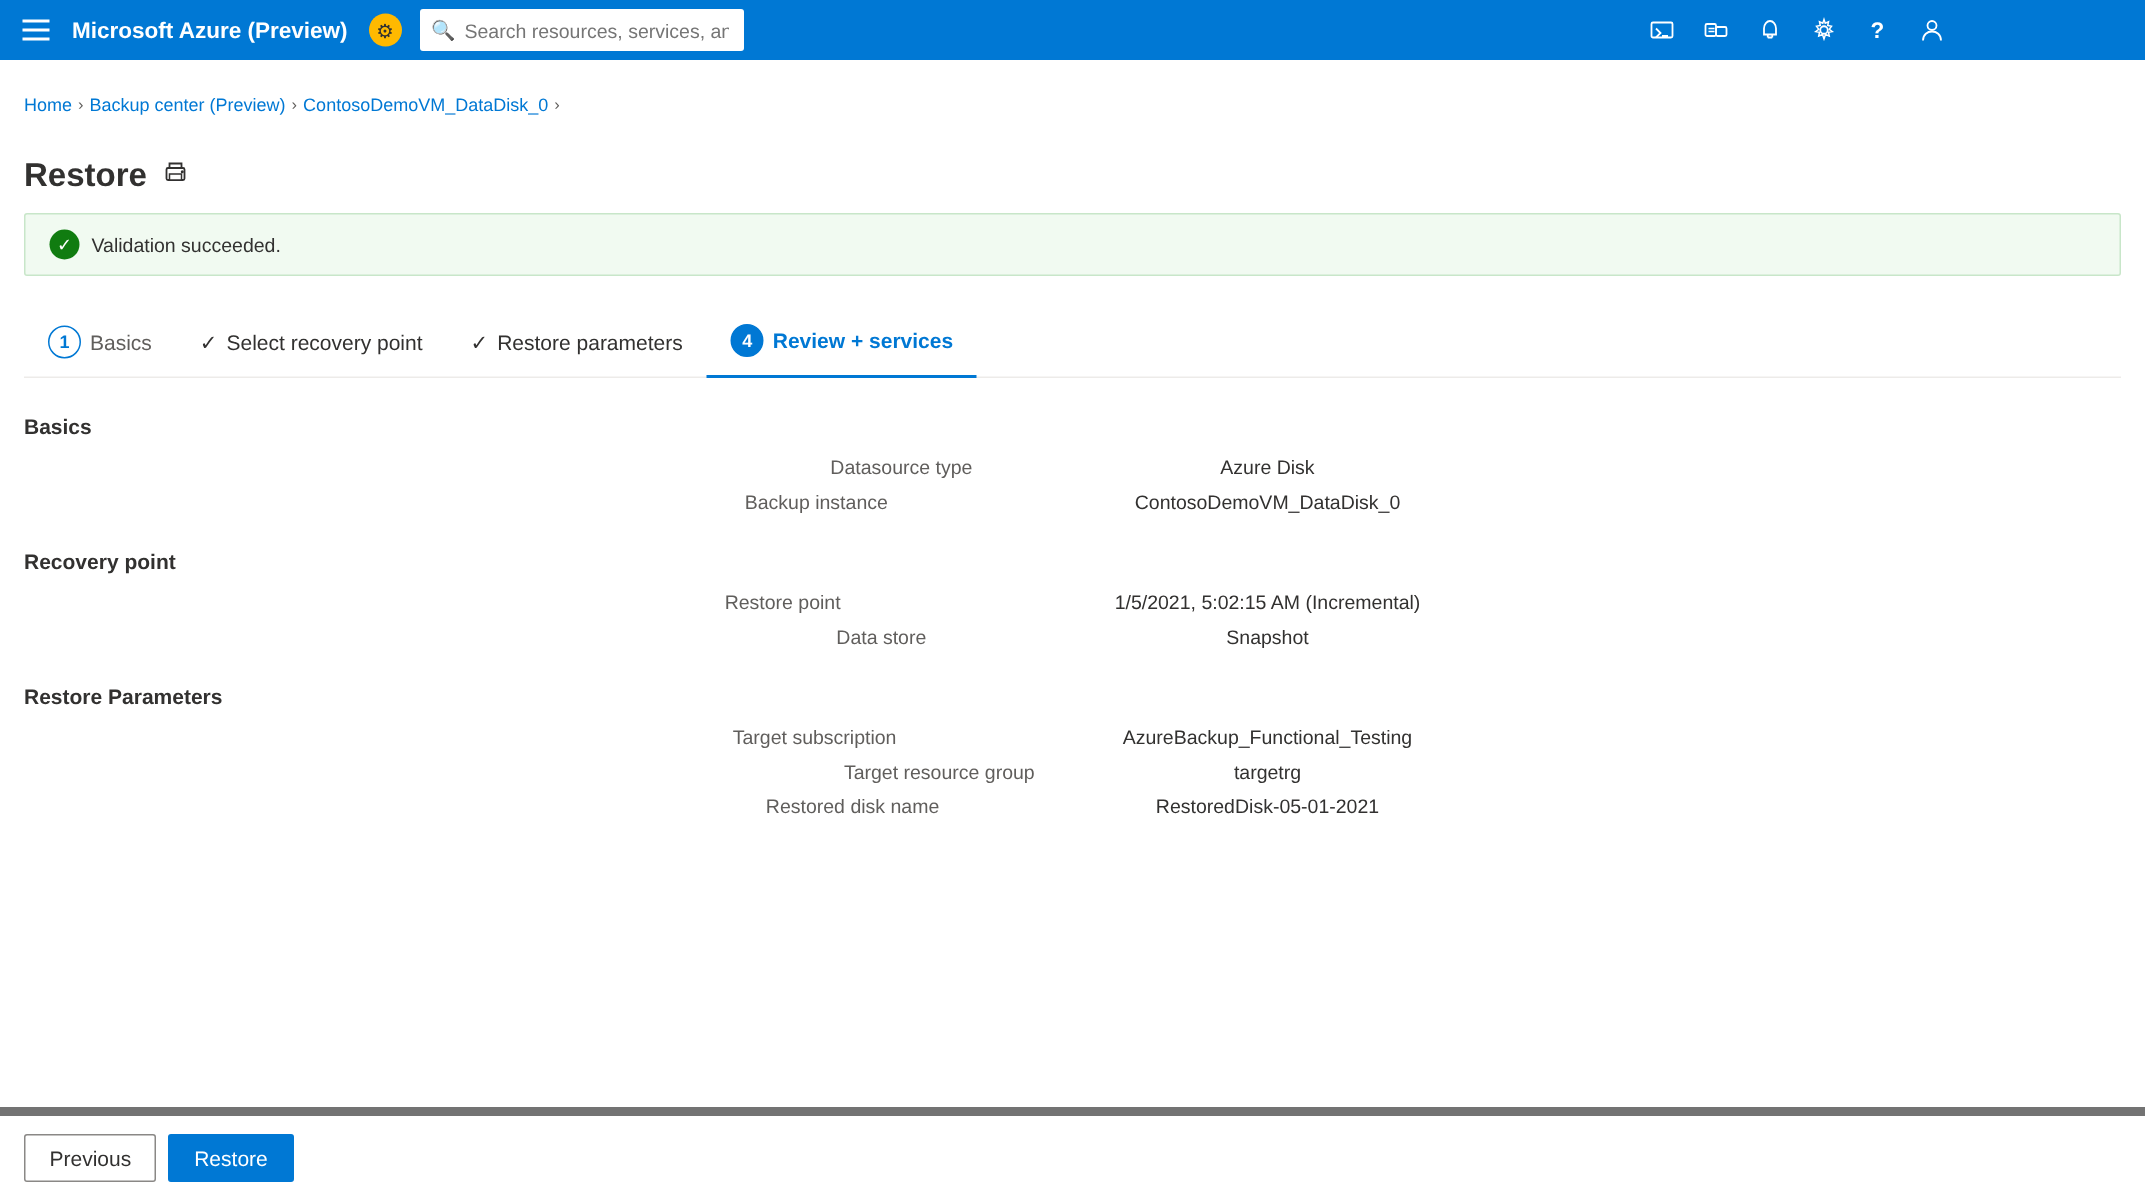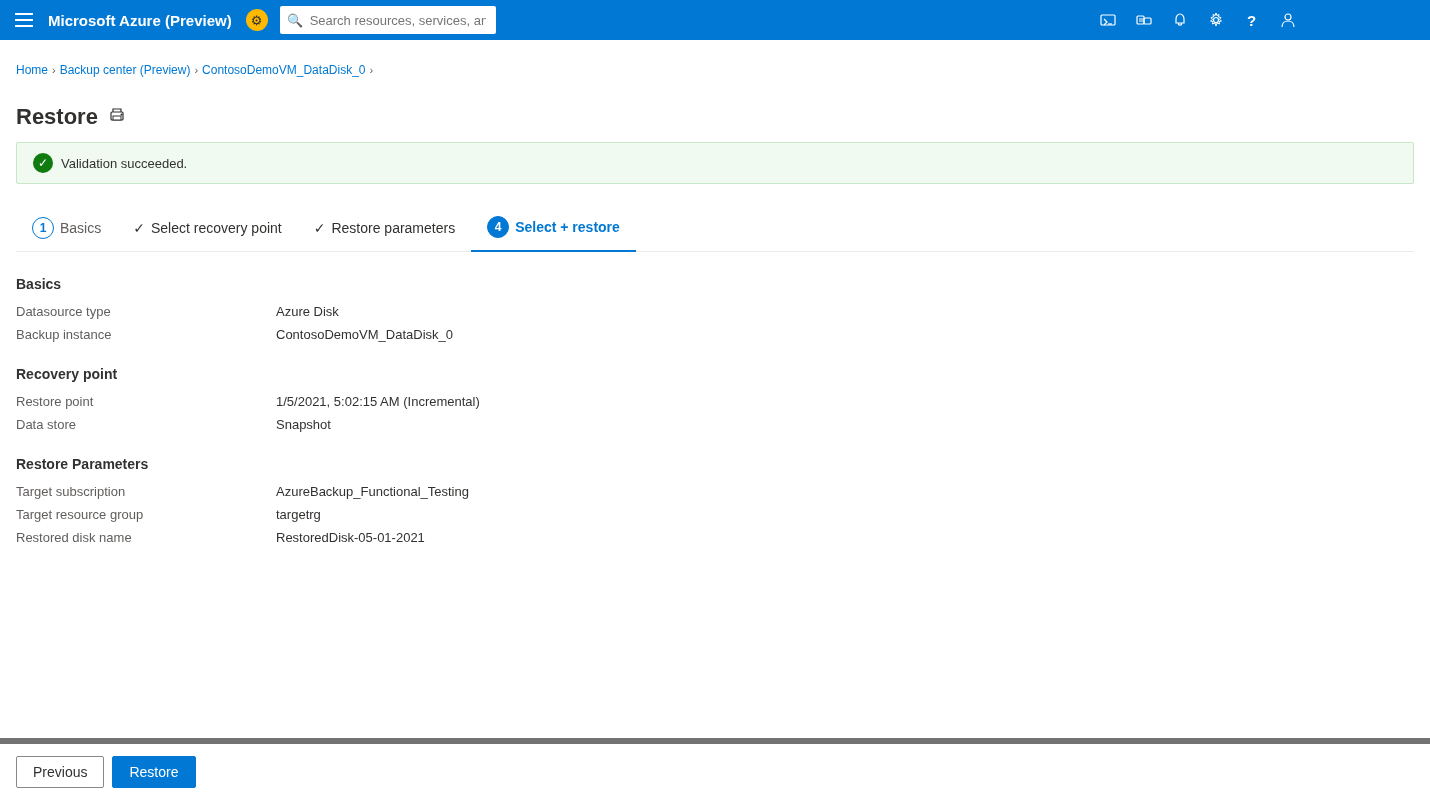--- a/index.html
+++ b/index.html
@@ -143,20 +143,21 @@
     }
 
     
     .section-header {
       font-size: 14px; font-weight: 600; color: #323130;
       margin-bottom: 12px; margin-top: 4px;
     }
     .detail-row {
       display: flex; align-items: flex-start;
       margin-bottom: 8px;
+      justify-content: center;
     }
     .detail-label {
       width: 260px; flex-shrink: 0;
       color: #605e5c; font-size: 13px;
     }
     .detail-value {
       color: #323130; font-size: 13px;
     }
     .section-block {
       margin-bottom: 24px;
@@ -280,21 +281,21 @@
     <div class="wizard-step completed">
       <span class="wizard-step-check">✓</span>
       <span>Select recovery point</span>
     </div>
     <div class="wizard-step completed">
       <span class="wizard-step-check">✓</span>
       <span>Restore parameters</span>
     </div>
     <div class="wizard-step active">
       <div class="wizard-step-num">4</div>
-      <span>Select + restore</span>
+      <span>Review + services</span>
     </div>
   </div>
 
   <div class="section-block">
     <div class="section-header">Basics</div>
     <div class="detail-row">
       <span class="detail-label">Datasource type</span>
       <span class="detail-value">Azure Disk</span>
     </div>
     <div class="detail-row">

